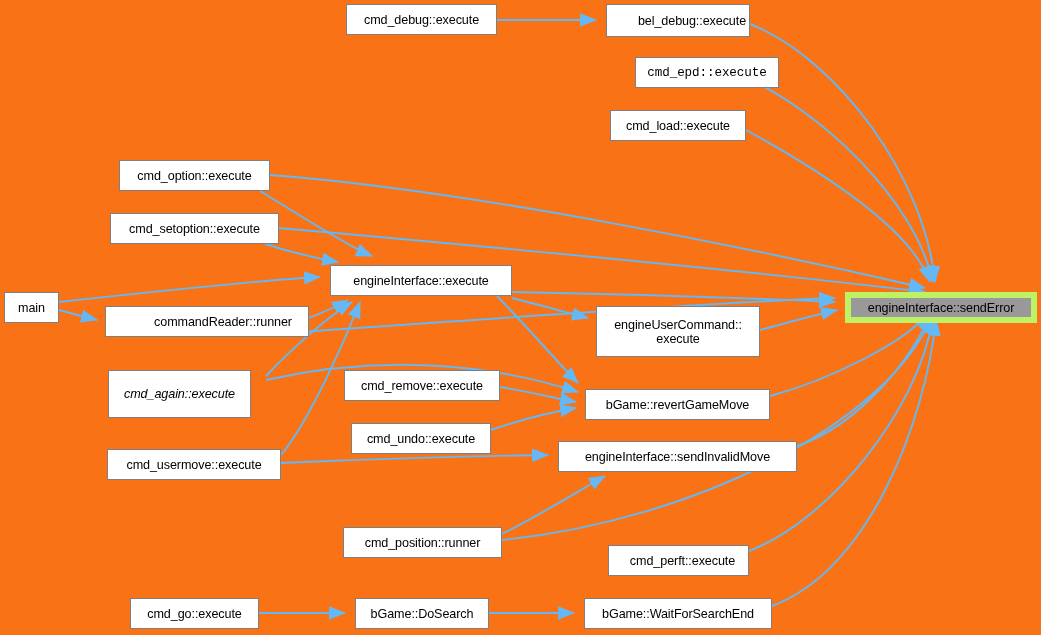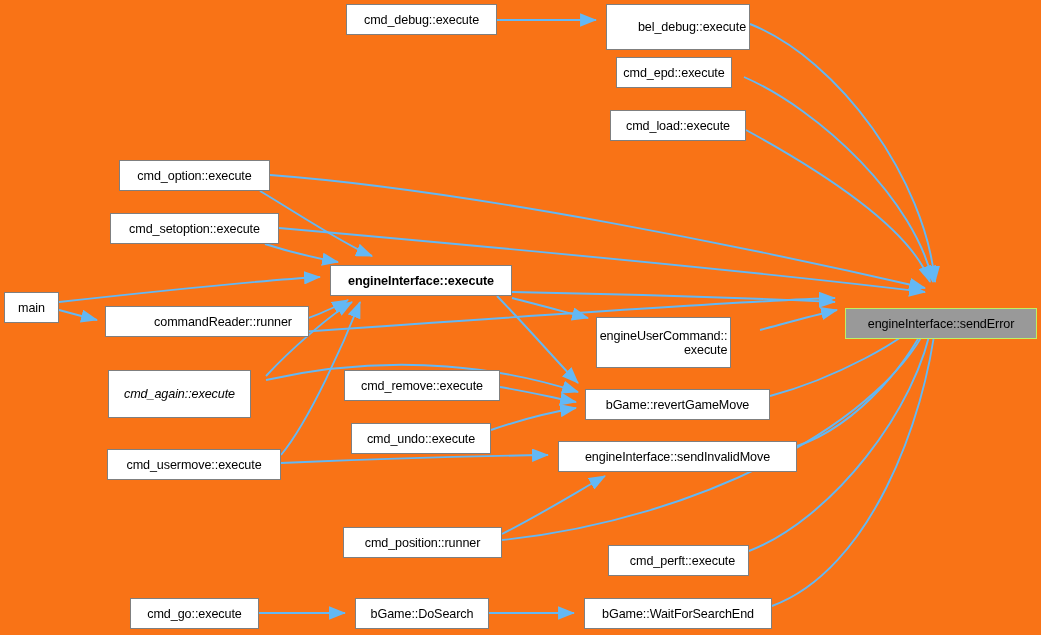--- a/index.html
+++ b/index.html
@@ -31,22 +31,21 @@
     line-height: 14px;
     display: flex;
     align-items: center;
     justify-content: center;
     text-align: center;
     white-space: pre;
     letter-spacing: -0.1px;
   }
   .node.highlight {
     background: #999999;
-    border: 1px solid #bef264;
-    margin-top: 16px;
+    border: 6px solid #bef264;
   }
   .node-label {
     display: block;
   }
 </style>
 </head>
 <body>
 
 <div id="canvas">
   <svg class="edges" xmlns="http://www.w3.org/2000/svg">
@@ -83,30 +82,30 @@
         <path d="M502,534 C540,515 580,490 605,476" fill="none" stroke="#63b8f5" stroke-width="1.9" marker-end="url(#arrowhead)"></path>
         <path d="M502,540 C700,520 890,420 932,316" fill="none" stroke="#63b8f5" stroke-width="1.9" marker-end="url(#arrowhead)"></path>
         <path d="M749,551 C830,520 918,410 933,318" fill="none" stroke="#63b8f5" stroke-width="1.9" marker-end="url(#arrowhead)"></path>
         <path d="M259,613 L345,613" fill="none" stroke="#63b8f5" stroke-width="1.9" marker-end="url(#arrowhead)"></path>
         <path d="M489,613 L574,613" fill="none" stroke="#63b8f5" stroke-width="1.9" marker-end="url(#arrowhead)"></path>
         <path d="M772,606 C870,570 925,420 936,320" fill="none" stroke="#63b8f5" stroke-width="1.9" marker-end="url(#arrowhead)"></path>
       </g>
   </svg>
   <div id="node-group">
       <div class="node" style="left: 346px; top: 4px; width: 151px; height: 31px;"><span class="node-label">cmd_debug::execute</span></div>
-      <div class="node" style="left: 606px; top: 4px; width: 144px; height: 46px; padding-left: 28px;"><span class="node-label">bel_debug::execute</span></div>
-      <div class="node" style="left: 616px; top: 57px; width: 116px; height: 31px;"><span class="node-label">cmd_epd::execute</span></div>
+      <div class="node" style="left: 606px; top: 4px; width: 144px; height: 33px; padding-left: 28px;"><span class="node-label">bel_debug::execute</span></div>
+      <div class="node" style="left: 635px; top: 57px; width: 144px; height: 31px; font-family: Liberation Mono, monospace;"><span class="node-label">cmd_epd::execute</span></div>
       <div class="node" style="left: 610px; top: 110px; width: 136px; height: 31px;"><span class="node-label">cmd_load::execute</span></div>
       <div class="node" style="left: 119px; top: 160px; width: 151px; height: 31px;"><span class="node-label">cmd_option::execute</span></div>
       <div class="node" style="left: 110px; top: 213px; width: 169px; height: 31px;"><span class="node-label">cmd_setoption::execute</span></div>
-      <div class="node" style="left: 330px; top: 265px; width: 182px; height: 31px; font-weight: bold;"><span class="node-label">engineInterface::execute</span></div>
+      <div class="node" style="left: 330px; top: 265px; width: 182px; height: 31px;"><span class="node-label">engineInterface::execute</span></div>
       <div class="node" style="left: 4px; top: 292px; width: 55px; height: 31px;"><span class="node-label">main</span></div>
       <div class="node highlight" style="left: 845px; top: 292px; width: 192px; height: 31px;"><span class="node-label">engineInterface::sendError</span></div>
       <div class="node" style="left: 105px; top: 306px; width: 204px; height: 31px; padding-left: 32px;"><span class="node-label">commandReader::runner</span></div>
-      <div class="node" style="left: 596px; top: 317px; width: 135px; height: 51px; text-align: right;"><span class="node-label">engineUserCommand::
+      <div class="node" style="left: 596px; top: 306px; width: 164px; height: 51px;"><span class="node-label">engineUserCommand::
 execute</span></div>
       <div class="node" style="left: 108px; top: 370px; width: 143px; height: 48px; font-style: italic;"><span class="node-label">cmd_again::execute</span></div>
       <div class="node" style="left: 344px; top: 370px; width: 156px; height: 31px;"><span class="node-label">cmd_remove::execute</span></div>
       <div class="node" style="left: 585px; top: 389px; width: 185px; height: 31px;"><span class="node-label">bGame::revertGameMove</span></div>
       <div class="node" style="left: 351px; top: 423px; width: 140px; height: 31px;"><span class="node-label">cmd_undo::execute</span></div>
       <div class="node" style="left: 558px; top: 441px; width: 239px; height: 31px;"><span class="node-label">engineInterface::sendInvalidMove</span></div>
       <div class="node" style="left: 107px; top: 449px; width: 174px; height: 31px;"><span class="node-label">cmd_usermove::execute</span></div>
       <div class="node" style="left: 343px; top: 527px; width: 159px; height: 31px;"><span class="node-label">cmd_position::runner</span></div>
       <div class="node" style="left: 608px; top: 545px; width: 141px; height: 31px; padding-left: 8px;"><span class="node-label">cmd_perft::execute</span></div>
       <div class="node" style="left: 130px; top: 598px; width: 129px; height: 31px;"><span class="node-label">cmd_go::execute</span></div>

